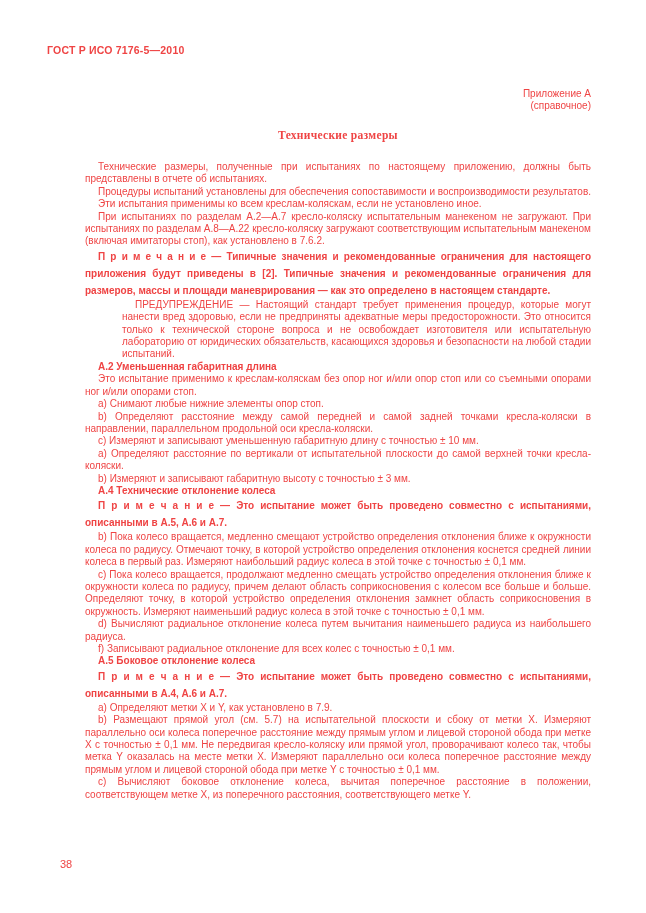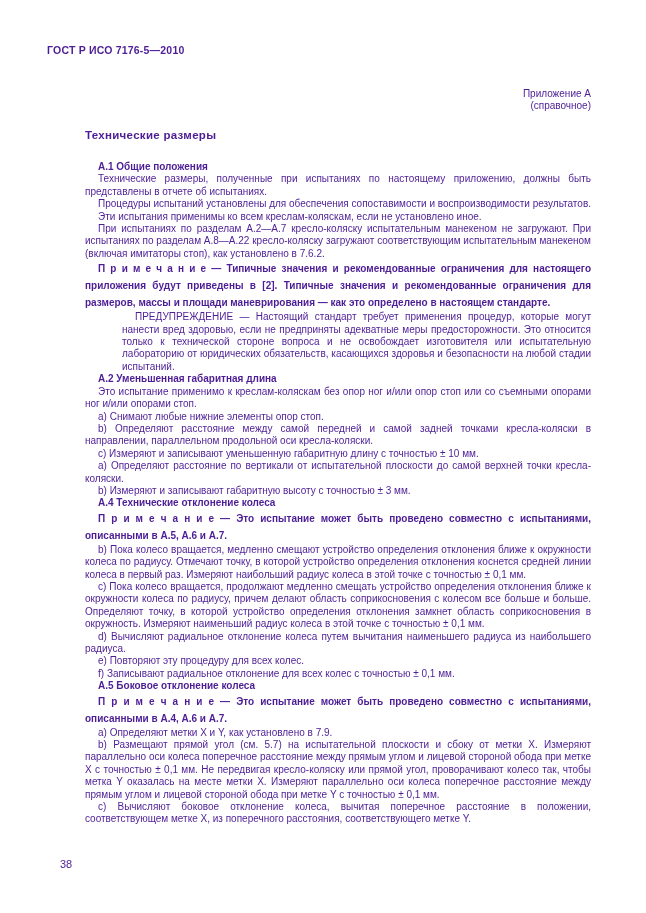--- a/index.html
+++ b/index.html
@@ -4,21 +4,21 @@
 <title>ГОСТ Р ИСО 7176-5—2010 — страница 38</title>
 <style>
   * { margin: 0; padding: 0; box-sizing: border-box; }
   html, body { background: #ffffff; }
   .page {
     position: relative;
     width: 596px;
     height: 913px;
     background: #ffffff;
     font-family: "Liberation Sans", sans-serif;
-    color: #4c1d95;
+    color: #ef4444;
     overflow: hidden;
   }
   .doc-header {
     position: absolute;
     left: 47px;
     top: 44px;
     font-size: 10.5px;
     font-weight: bold;
     letter-spacing: 0.2px;
   }
@@ -28,25 +28,27 @@
     top: 88px;
     width: 506px;
   }
   .appendix-label,
   .appendix-type {
     text-align: right;
     font-size: 10px;
     line-height: 12px;
   }
   .doc-title {
+    text-align: center;
     font-size: 11.5px;
     font-weight: bold;
     margin-top: 17px;
     margin-bottom: 20px;
     letter-spacing: 0.3px;
+    font-family: Liberation Serif, serif;
   }
   .blk {
     font-size: 10px;
     line-height: 12.4px;
     text-align: justify;
     text-indent: 13px;
   }
   .blk-heading {
     font-weight: bold;
     text-align: left;
@@ -73,40 +75,38 @@
 <div class="page">
 
   <div class="doc-header">ГОСТ Р ИСО 7176-5—2010</div>
 
   <div class="content">
     <div class="appendix-label">Приложение А</div>
     <div class="appendix-type">(справочное)</div>
     <div class="doc-title">Технические размеры</div>
 
     <div id="blocks">
-        <div class="blk blk-heading">А.1 Общие положения</div>
         <div class="blk blk-body">Технические размеры, полученные при испытаниях по настоящему приложению, должны быть представлены в отчете об испытаниях.</div>
         <div class="blk blk-body">Процедуры испытаний установлены для обеспечения сопоставимости и воспроизводимости результатов.</div>
         <div class="blk blk-body">Эти испытания применимы ко всем креслам-коляскам, если не установлено иное.</div>
         <div class="blk blk-body">При испытаниях по разделам А.2—А.7 кресло-коляску испытательным манекеном не загружают. При испытаниях по разделам А.8—А.22 кресло-коляску загружают соответствующим испытательным манекеном (включая имитаторы стоп), как установлено в 7.6.2.</div>
         <div class="blk blk-note">П р и м е ч а н и е — Типичные значения и рекомендованные ограничения для настоящего приложения будут приведены в [2]. Типичные значения и рекомендованные ограничения для размеров, массы и площади маневрирования — как это определено в настоящем стандарте.</div>
         <div class="blk blk-warning">ПРЕДУПРЕЖДЕНИЕ — Настоящий стандарт требует применения процедур, которые могут нанести вред здоровью, если не предприняты адекватные меры предосторожности. Это относится только к технической стороне вопроса и не освобождает изготовителя или испытательную лабораторию от юридических обязательств, касающихся здоровья и безопасности на любой стадии испытаний.</div>
         <div class="blk blk-heading">А.2 Уменьшенная габаритная длина</div>
         <div class="blk blk-body">Это испытание применимо к креслам-коляскам без опор ног и/или опор стоп или со съемными опорами ног и/или опорами стоп.</div>
         <div class="blk blk-body">а) Снимают любые нижние элементы опор стоп.</div>
         <div class="blk blk-body">b) Определяют расстояние между самой передней и самой задней точками кресла-коляски в направлении, параллельном продольной оси кресла-коляски.</div>
         <div class="blk blk-body">с) Измеряют и записывают уменьшенную габаритную длину с точностью ± 10 мм.</div>
         <div class="blk blk-body">а) Определяют расстояние по вертикали от испытательной плоскости до самой верхней точки кресла-коляски.</div>
         <div class="blk blk-body">b) Измеряют и записывают габаритную высоту с точностью ± 3 мм.</div>
         <div class="blk blk-heading">А.4 Технические отклонение колеса</div>
         <div class="blk blk-note">П р и м е ч а н и е — Это испытание может быть проведено совместно с испытаниями, описанными в А.5, А.6 и А.7.</div>
         <div class="blk blk-body">b) Пока колесо вращается, медленно смещают устройство определения отклонения ближе к окружности колеса по радиусу. Отмечают точку, в которой устройство определения отклонения коснется средней линии колеса в первый раз. Измеряют наибольший радиус колеса в этой точке с точностью ± 0,1 мм.</div>
         <div class="blk blk-body">с) Пока колесо вращается, продолжают медленно смещать устройство определения отклонения ближе к окружности колеса по радиусу, причем делают область соприкосновения с колесом все больше и больше. Определяют точку, в которой устройство определения отклонения замкнет область соприкосновения в окружность. Измеряют наименьший радиус колеса в этой точке с точностью ± 0,1 мм.</div>
         <div class="blk blk-body">d) Вычисляют радиальное отклонение колеса путем вычитания наименьшего радиуса из наибольшего радиуса.</div>
-        <div class="blk blk-body">е) Повторяют эту процедуру для всех колес.</div>
         <div class="blk blk-body">f) Записывают радиальное отклонение для всех колес с точностью ± 0,1 мм.</div>
         <div class="blk blk-heading">А.5 Боковое отклонение колеса</div>
         <div class="blk blk-note">П р и м е ч а н и е — Это испытание может быть проведено совместно с испытаниями, описанными в А.4, А.6 и А.7.</div>
         <div class="blk blk-body">а) Определяют метки X и Y, как установлено в 7.9.</div>
         <div class="blk blk-body">b) Размещают прямой угол (см. 5.7) на испытательной плоскости и сбоку от метки X. Измеряют параллельно оси колеса поперечное расстояние между прямым углом и лицевой стороной обода при метке X с точностью ± 0,1 мм. Не передвигая кресло-коляску или прямой угол, проворачивают колесо так, чтобы метка Y оказалась на месте метки X. Измеряют параллельно оси колеса поперечное расстояние между прямым углом и лицевой стороной обода при метке Y с точностью ± 0,1 мм.</div>
         <div class="blk blk-body">с) Вычисляют боковое отклонение колеса, вычитая поперечное расстояние в положении, соответствующем метке X, из поперечного расстояния, соответствующего метке Y.</div>
       </div>
   </div>
 
   <div class="page-number">38</div>

